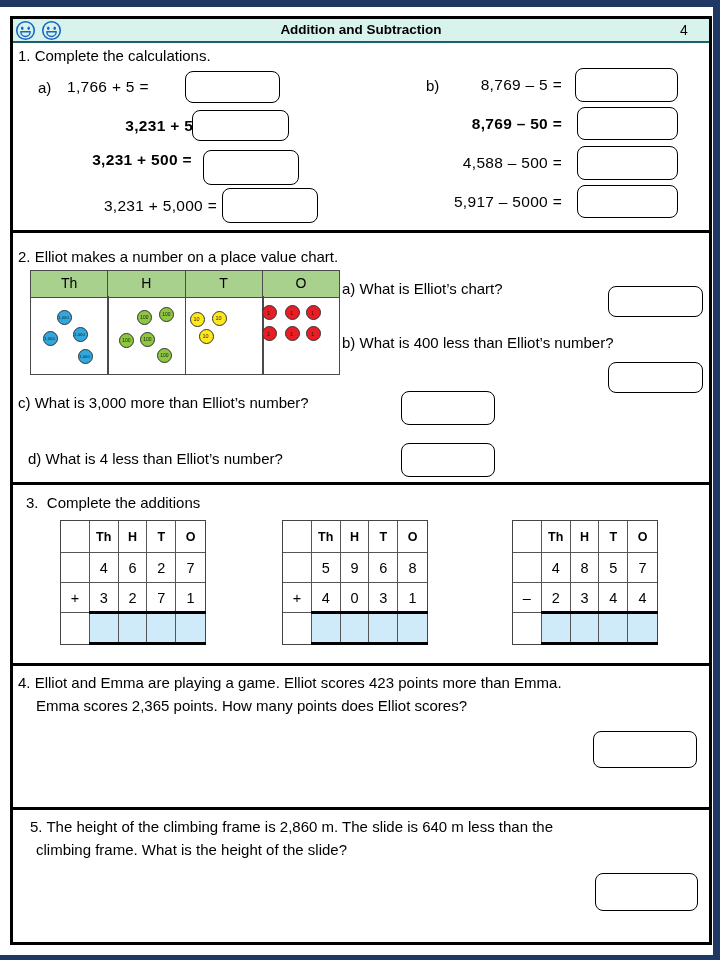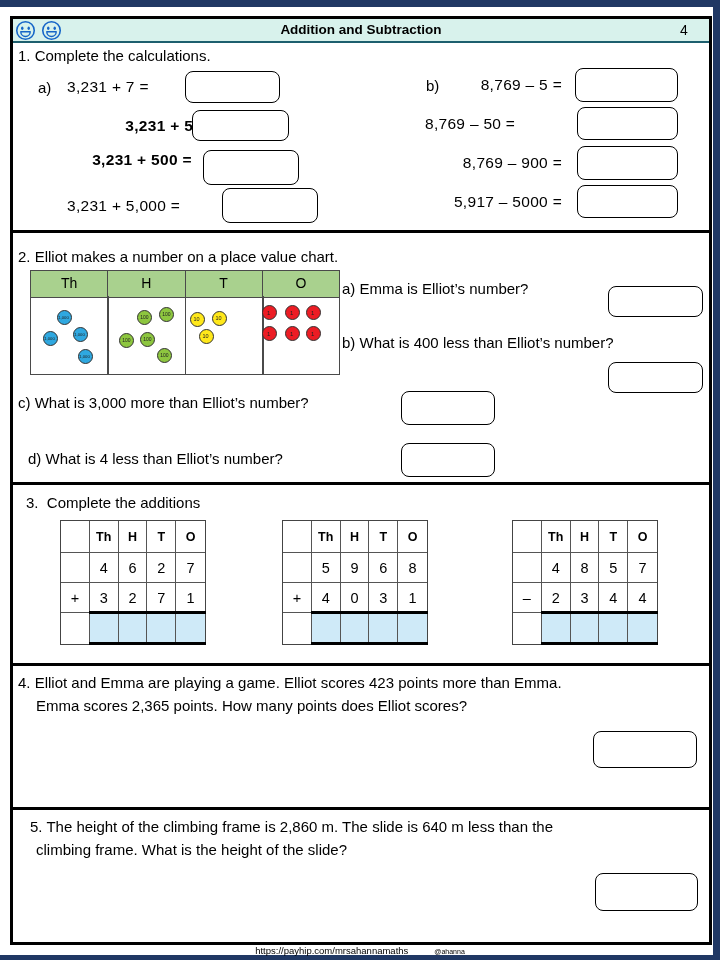--- a/index.html
+++ b/index.html
@@ -81,35 +81,35 @@
   <div class="divider" style="top:230px"></div>
   <div class="divider" style="top:482px"></div>
   <div class="divider" style="top:663px"></div>
   <div class="divider" style="top:807px"></div>
 
   <div>
     <div class="qtext" style="left:18px;top:47px">1. Complete the calculations.</div>
     <div class="qtext" style="left:38px;top:79px">a)</div>
     <div class="qtext" style="left:426px;top:77px">b)</div>
     <div id="q1a-rows">
-        <div class="eq-text" style="top: 71px; height: 32px; line-height: 32px; left: 67px; width: 150px; text-align: left; position: absolute;">3,231 + 7 =</div>
+        <div class="eq-text" style="top: 71px; height: 32px; line-height: 32px; left: 67px; width: 150px; text-align: left; position: absolute;">1,766 + 5 =</div>
         <div class="abox" style="left: 185px; top: 71px; width: 95px; height: 32px;"></div>
         <div class="eq-text" style="top: 110px; height: 31px; line-height: 31px; left: 66px; width: 150px; text-align: right; position: absolute; font-weight: bold;">3,231 + 50 =</div>
         <div class="abox" style="left: 192px; top: 110px; width: 97px; height: 31px;"></div>
         <div class="eq-text" style="top: 142px; height: 35px; line-height: 35px; left: 67px; width: 150px; text-align: center; position: absolute; font-weight: bold;">3,231 + 500 =</div>
         <div class="abox" style="left: 203px; top: 150px; width: 96px; height: 35px;"></div>
-        <div class="eq-text" style="top: 188px; height: 35px; line-height: 35px; left: 67px; width: 150px; text-align: left; position: absolute;">3,231 + 5,000 =</div>
+        <div class="eq-text" style="top: 188px; height: 35px; line-height: 35px; left: 67px; width: 150px; text-align: right; position: absolute;">3,231 + 5,000 =</div>
         <div class="abox" style="left: 222px; top: 188px; width: 96px; height: 35px;"></div>
       </div>
     <div id="q1b-rows">
         <div class="eq-text" style="top: 68px; height: 34px; line-height: 34px; left: 425px; width: 137px; text-align: right; position: absolute;">8,769 – 5 =</div>
         <div class="abox" style="left: 575px; top: 68px; width: 103px; height: 34px;"></div>
-        <div class="eq-text" style="top: 107px; height: 33px; line-height: 33px; left: 425px; width: 137px; position: absolute;">8,769 – 50 =</div>
+        <div class="eq-text" style="top: 107px; height: 33px; line-height: 33px; left: 425px; width: 137px; text-align: right; position: absolute; font-weight: bold;">8,769 – 50 =</div>
         <div class="abox" style="left: 577px; top: 107px; width: 101px; height: 33px;"></div>
-        <div class="eq-text" style="top: 146px; height: 34px; line-height: 34px; left: 425px; width: 137px; text-align: right; position: absolute;">8,769 – 900 =</div>
+        <div class="eq-text" style="top: 146px; height: 34px; line-height: 34px; left: 425px; width: 137px; text-align: right; position: absolute;">4,588 – 500 =</div>
         <div class="abox" style="left: 577px; top: 146px; width: 101px; height: 34px;"></div>
         <div class="eq-text" style="top: 185px; height: 33px; line-height: 33px; left: 425px; width: 137px; text-align: right; position: absolute;">5,917 – 5000 =</div>
         <div class="abox" style="left: 577px; top: 185px; width: 101px; height: 33px;"></div>
       </div>
   </div>
 
   <div>
     <div class="qtext" style="left:18px;top:248px">2. Elliot makes a number on a place value chart.</div>
 
     <div class="pv-table">
@@ -173,21 +173,21 @@
           <span style="transform: scale(0.6);">1</span>
         </div>
         <div class="counter" style="left: 284.5px; top: 325.5px; background: rgb(236, 28, 36);">
           <span style="transform: scale(0.6);">1</span>
         </div>
         <div class="counter" style="left: 305.5px; top: 325.5px; background: rgb(236, 28, 36);">
           <span style="transform: scale(0.6);">1</span>
         </div>
       </div>
 
-    <div class="qtext" style="left:342px;top:280px">a) Emma is Elliot’s number?</div>
+    <div class="qtext" style="left:342px;top:280px">a) What is Elliot’s chart?</div>
     <div class="abox" style="left:608px;top:286px;width:95px;height:31px"></div>
 
     <div class="qtext" style="left:342px;top:334px">b) What is 400 less than Elliot’s number?</div>
     <div class="abox" style="left:608px;top:362px;width:95px;height:31px"></div>
 
     <div class="qtext" style="left:18px;top:394px">c) What is 3,000 more than Elliot’s number?</div>
     <div class="abox" style="left:401px;top:391px;width:94px;height:34px"></div>
 
     <div class="qtext" style="left:28px;top:450px">d) What is 4 less than Elliot’s number?</div>
     <div class="abox" style="left:401px;top:443px;width:94px;height:34px"></div>
@@ -276,18 +276,14 @@
     <div class="qtext" style="left:36px;top:697px">Emma scores 2,365 points. How many points does Elliot scores?</div>
     <div class="abox" style="left:593px;top:731px;width:104px;height:37px"></div>
   </div>
 
   <div>
     <div class="qtext" style="left:30px;top:818px">5. The height of the climbing frame is 2,860 m. The slide is 640 m less than the</div>
     <div class="qtext" style="left:36px;top:841px">climbing frame. What is the height of the slide?</div>
     <div class="abox" style="left:595px;top:873px;width:103px;height:38px"></div>
   </div>
 
-  <div class="footer">
-    <span class="footer-url">https://payhip.com/mrsahannamaths</span>
-    <span class="footer-handle">@ahanna</span>
-  </div>
 
 </div>
 
 </body></html>

